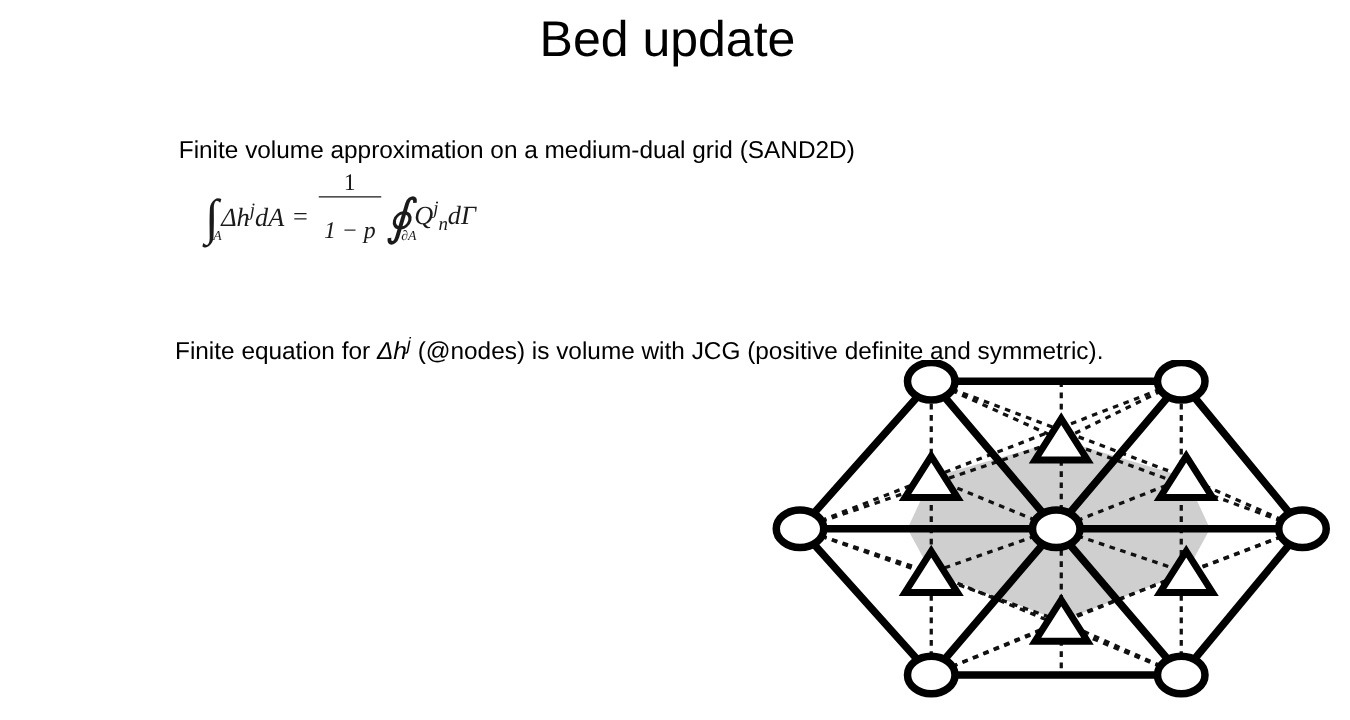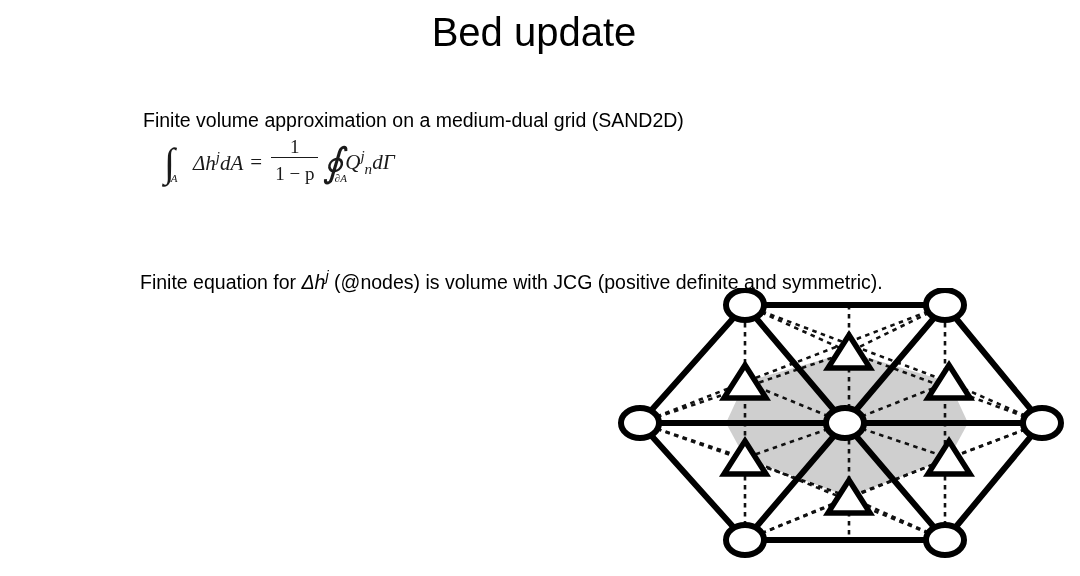--- a/index.html
+++ b/index.html
@@ -61,34 +61,34 @@
   }
   .op-sub {
     position: absolute;
     font-size: 11px;
     font-style: italic;
     left: 58%;
     bottom: -1px;
     white-space: nowrap;
   }
   .int-sign { font-style: italic; padding: 0 2px; }
-  .integrand { margin-left: 16px; font-style: italic; }
+  .integrand { font-style: italic; }
   .integrand .up { font-style: italic; }
   .eqsign { margin: 0 7px; }
   .frac {
     display: inline-flex;
     flex-direction: column;
     align-items: center;
     vertical-align: middle;
     font-size: 19px;
     line-height: 1.12;
     margin: 0 2px;
   }
   .frac .num { padding: 0 4px; }
-  .frac .den { padding: 5px 4px; border-top: 1.3px solid #1a1a1a; }
+  .frac .den { padding: 16px 4px; border-top: 1.3px solid #1a1a1a; font-style: italic; }
   .sup { font-size: 0.72em; vertical-align: super; font-style: italic; }
   .sub { font-size: 0.72em; vertical-align: sub; font-style: italic; }
   .qterm { font-style: italic; }
 
   
   #matrix-line {
     position: absolute;
     top: 263px;
     left: 140px;
     font-size: 19.5px;

